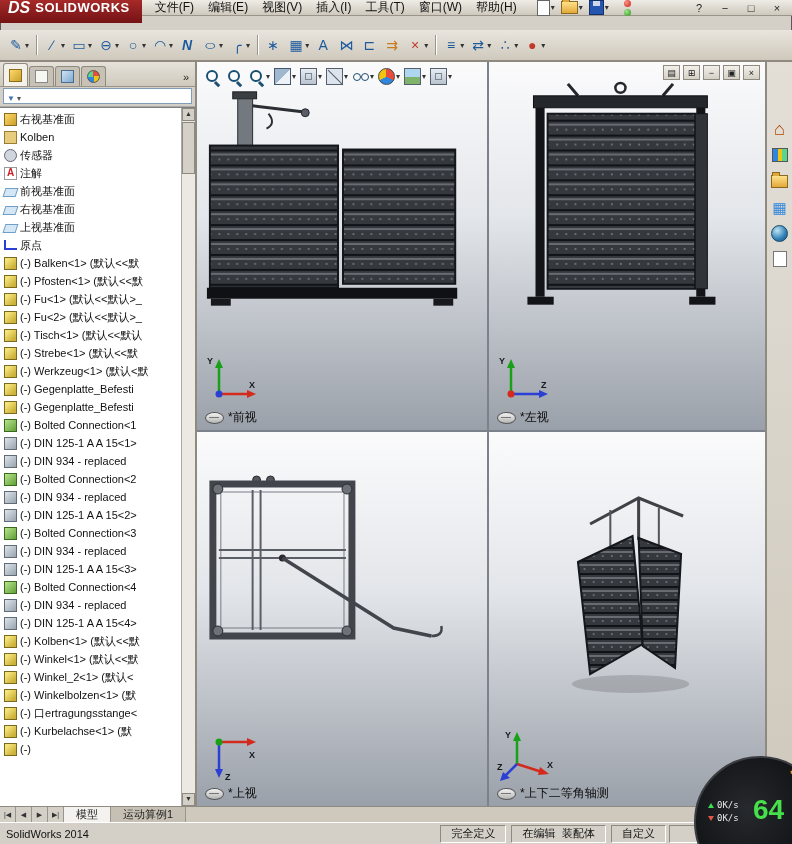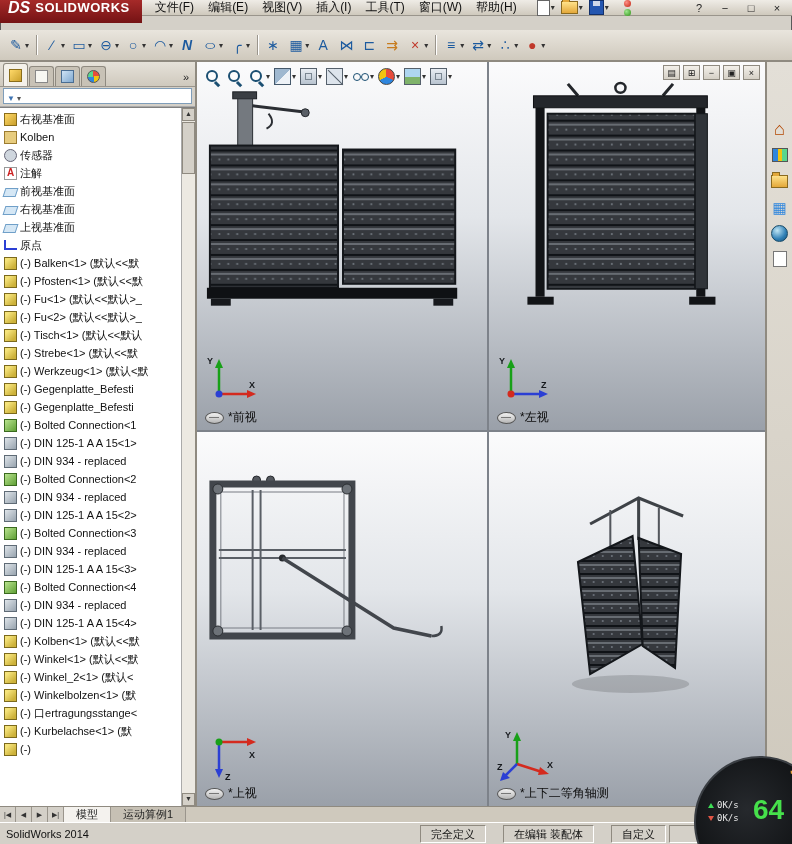--- a/index.html
+++ b/index.html
@@ -127,21 +127,21 @@
               display:flex;align-items:stretch;font-size:11px;box-sizing:border-box;}
   .nav{display:flex;}
   .navbtn{width:15px;border-right:1px solid #9a958c;background:#d4d0c8;font-size:7px;display:flex;align-items:center;justify-content:center;color:#333;}
   .tabs{display:flex;}
   .mtab{padding:0 12px;display:flex;align-items:center;background:#c6c0b4;border-right:1px solid #9a958c;color:#222;}
   .mtab.active{background:#f4f2ee;}
   .statusbar{position:absolute;left:0;right:0;bottom:0;height:22px;background:#d4d0c8;border-top:1px solid #ffffff;
              display:flex;align-items:center;font-size:11px;color:#111;padding:0 3px;box-sizing:border-box;}
   .sb-app{margin-right:auto;padding-left:3px;}
   .sb-fields{display:flex;align-items:center;}
-  .sb-field{border:1px solid;border-color:#8f8a80 #ffffff #ffffff #8f8a80;padding:0 10px;margin-left:17px;height:16px;line-height:16px;}
+  .sb-field{border:1px solid;border-color:#8f8a80 #ffffff #ffffff #8f8a80;padding:0 10px;margin-left:5px;height:16px;line-height:16px;font-family:Liberation Mono, monospace;}
   .sb-empty{width:118px;height:16px;border:1px solid;border-color:#8f8a80 #ffffff #ffffff #8f8a80;margin-left:3px;}
   
   .recorder{position:absolute;width:132px;height:132px;right:-34px;bottom:-44px;border-radius:50%;z-index:30;
             background:radial-gradient(circle at 40% 40%,#26292d,#0e1012 70%);border:2px solid #3a3e43;box-sizing:border-box;}
   .rec-rates{position:absolute;left:12px;top:42px;display:flex;flex-direction:column;gap:3px;}
   .rr{display:flex;align-items:center;gap:3px;color:#e8e8e8;font-size:9px;font-family:"DejaVu Sans Mono",monospace;}
   .ra{display:inline-block;width:0;height:0;border-left:3px solid transparent;border-right:3px solid transparent;}
   .ra-up{border-bottom:5px solid #3ddc55;}
   .ra-down{border-top:5px solid #e05545;}
   .rec-fps{position:absolute;left:57px;top:36px;color:#46e04b;font-size:28px;font-weight:bold;}

